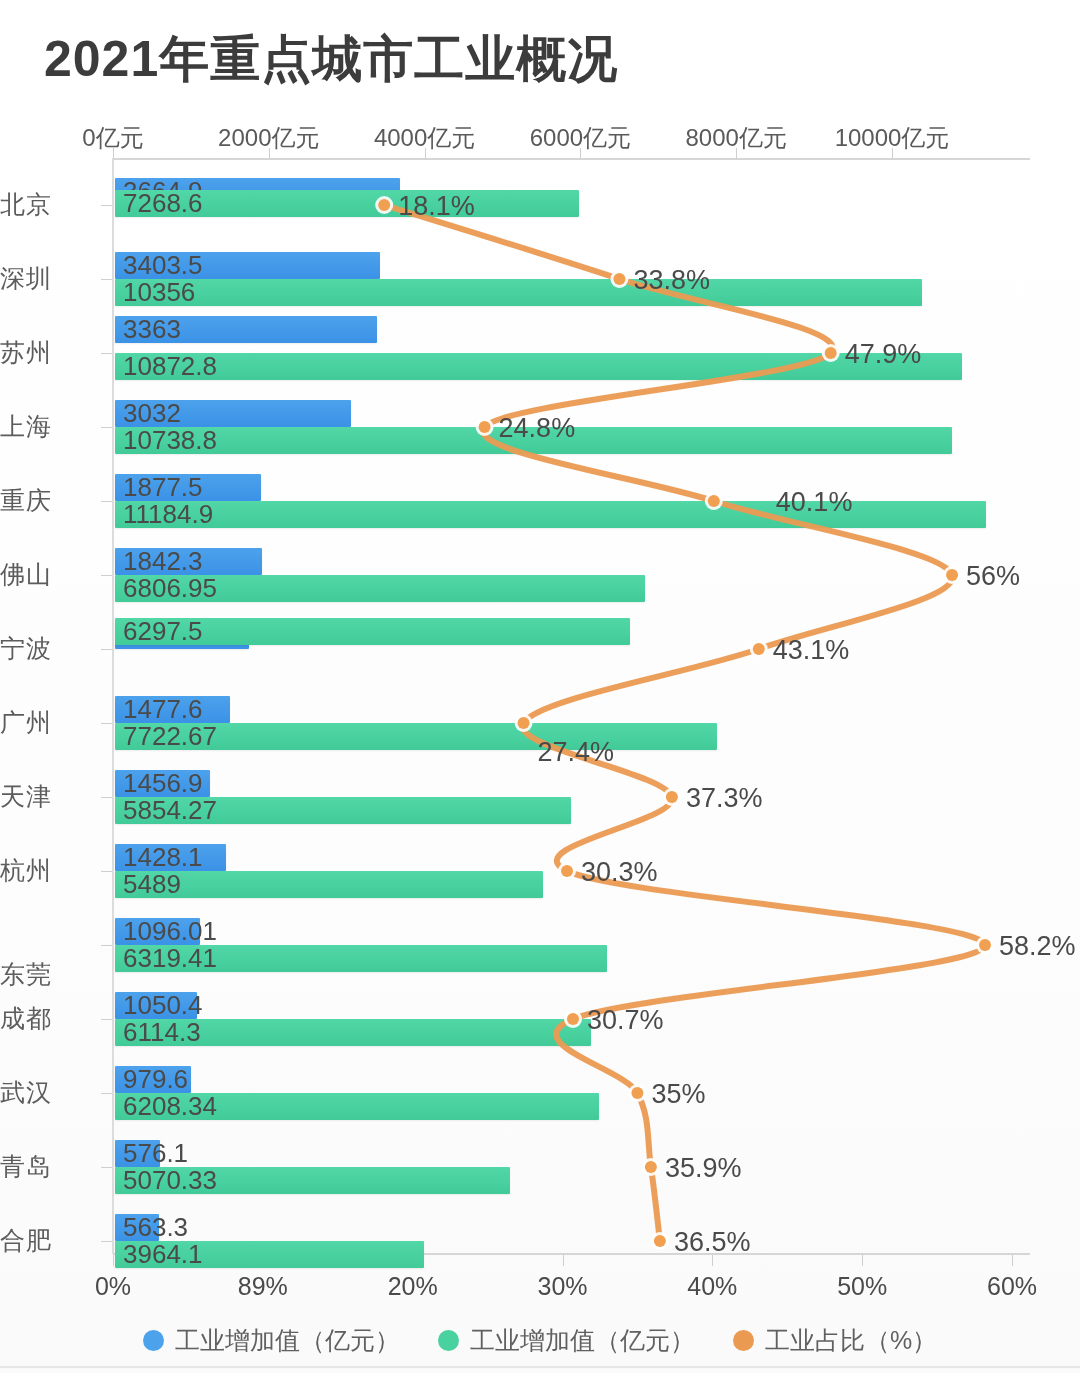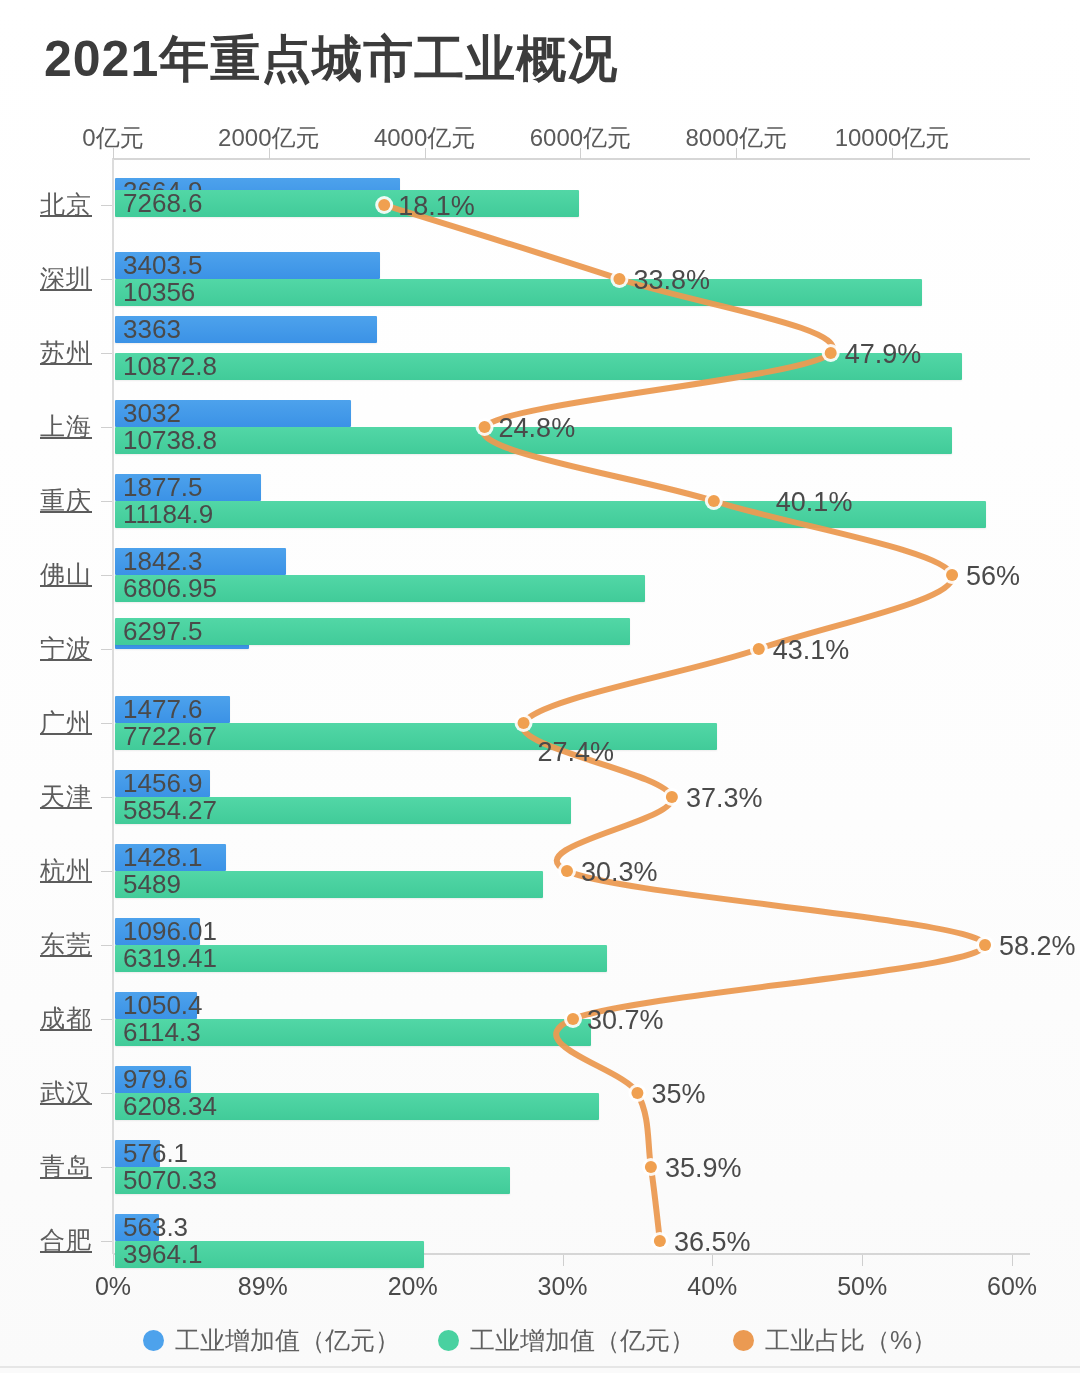--- a/index.html
+++ b/index.html
@@ -94,24 +94,22 @@
     left: 101px;
     width: 11px;
     height: 1px;
     background: #cfcfcf;
   }
   .cat-label {
     position: absolute;
     right: 1000px;
     font-size: 25px;
     color: #5c5c5c;
-    text-align: right;
     white-space: nowrap;
     letter-spacing: 1px;
-    text-decoration: underline;
   }
   
   .bar {
     position: absolute;
     left: 115px;
     border-radius: 1px;
   }
   .bar.profit {
     height: 27px;
     background: linear-gradient(180deg,#4da2ec 0%, #3b92e6 100%);
@@ -238,21 +236,21 @@
       <div class="cat-label" style="left: 0px; width: 92px; right: auto; top: 558px;">佛山</div>
       <div class="cat-tick" style="top: 649px;"></div>
       <div class="cat-label" style="left: 0px; width: 92px; right: auto; top: 632px;">宁波</div>
       <div class="cat-tick" style="top: 723px;"></div>
       <div class="cat-label" style="left: 0px; width: 92px; right: auto; top: 706px;">广州</div>
       <div class="cat-tick" style="top: 797px;"></div>
       <div class="cat-label" style="left: 0px; width: 92px; right: auto; top: 780px;">天津</div>
       <div class="cat-tick" style="top: 871px;"></div>
       <div class="cat-label" style="left: 0px; width: 92px; right: auto; top: 854px;">杭州</div>
       <div class="cat-tick" style="top: 945px;"></div>
-      <div class="cat-label" style="left: 0px; width: 92px; right: auto; top: 928px;">东莞</div>
+      <div class="cat-label" style="left: 0px; width: 92px; right: auto; top: 958px;">东莞</div>
       <div class="cat-tick" style="top: 1019px;"></div>
       <div class="cat-label" style="left: 0px; width: 92px; right: auto; top: 1002px;">成都</div>
       <div class="cat-tick" style="top: 1093px;"></div>
       <div class="cat-label" style="left: 0px; width: 92px; right: auto; top: 1076px;">武汉</div>
       <div class="cat-tick" style="top: 1167px;"></div>
       <div class="cat-label" style="left: 0px; width: 92px; right: auto; top: 1150px;">青岛</div>
       <div class="cat-tick" style="top: 1241px;"></div>
       <div class="cat-label" style="left: 0px; width: 92px; right: auto; top: 1224px;">合肥</div>
     </div>
   <div id="bars">
@@ -279,21 +277,21 @@
       </div>
       <div class="bar added" style="top: 427px; width: 836.553px;">
         <span class="bar-value">10738.8</span>
       </div>
       <div class="bar profit" style="top: 474px; width: 146.257px;">
         <span class="bar-value">1877.5</span>
       </div>
       <div class="bar added" style="top: 501px; width: 871.304px;">
         <span class="bar-value">11184.9</span>
       </div>
-      <div class="bar profit" style="top: 548px; width: 171px;">
+      <div class="bar profit" style="top: 548px; width: 147px;">
         <span class="bar-value">1842.3</span>
       </div>
       <div class="bar added" style="top: 575px; width: 530.261px;">
         <span class="bar-value">6806.95</span>
       </div>
       <div class="bar profit" style="top: 622px; width: 134.307px;">
         <span class="bar-value">1724.1</span>
       </div>
       <div class="bar added" style="top: 618px; width: 515px;">
         <span class="bar-value">6297.5</span>

